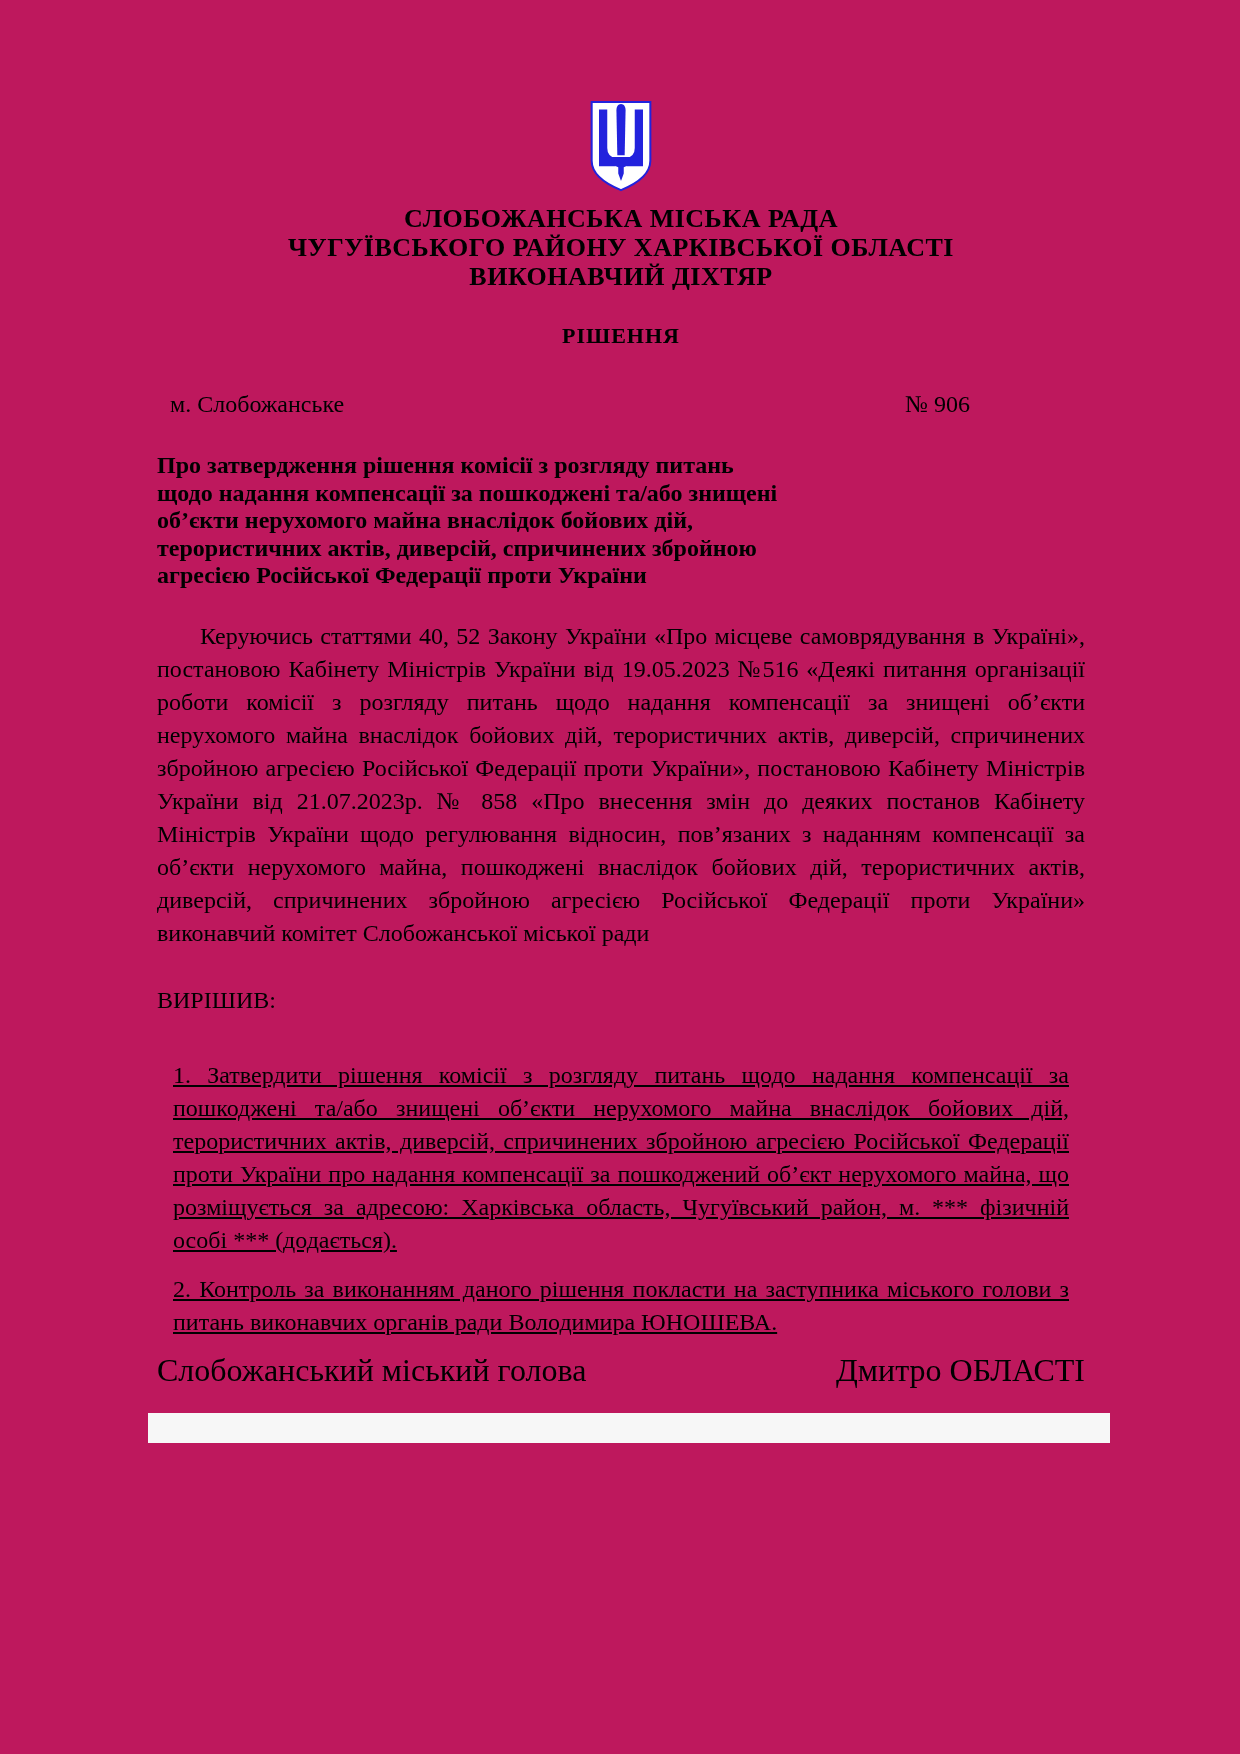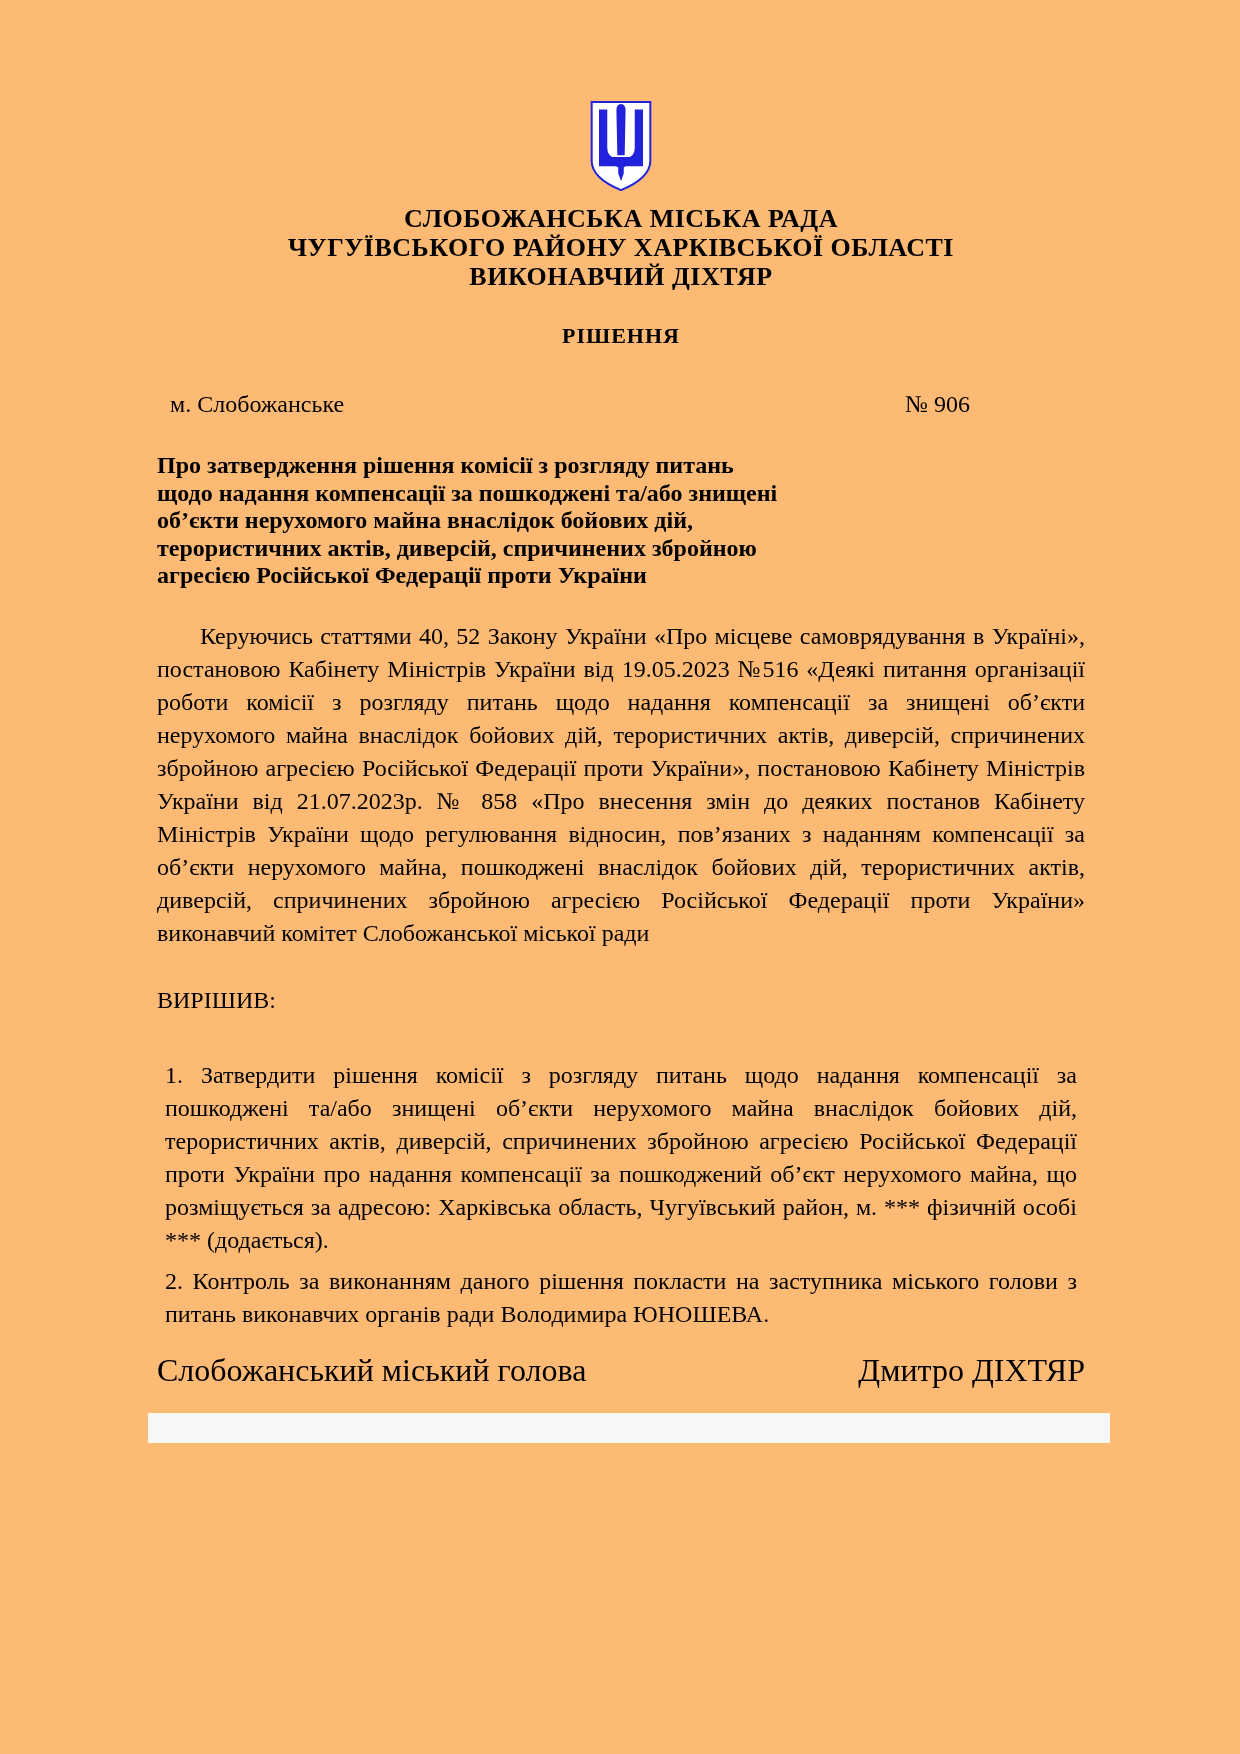--- a/index.html
+++ b/index.html
@@ -1,20 +1,20 @@
 <!DOCTYPE html>
 <html lang="uk"><head>
 <meta charset="utf-8">
 <style>
   html, body { margin: 0; padding: 0; background: #ffffff; }
   .page {
     position: relative;
     width: 1240px;
     height: 1754px;
-    background: #fdba74;
+    background: #be185d;
     box-sizing: border-box;
     padding: 100px 155px 0 157px;
     font-family: "Liberation Serif", "DejaVu Serif", serif;
     color: #000000;
     font-size: 24px;
   }
   .emblem {
     text-align: center;
     height: 96px;
     margin-bottom: 8px;
@@ -53,23 +53,24 @@
     margin: 30px 0 0 0;
     text-align: justify;
     text-indent: 43px;
     line-height: 33px;
   }
   .resolved {
     margin-top: 34px;
     line-height: 33px;
   }
   .item {
-    margin: 8px;
+    margin: 16px;
     text-align: justify;
     line-height: 33px;
+    text-decoration: underline;
   }
   .item-first { margin-top: 42px; }
   .sig-row {
     position: absolute;
     left: 157px;
     right: 155px;
     top: 1352px;
     display: flex;
     justify-content: space-between;
     font-size: 32px;
@@ -116,18 +117,18 @@
 
   <p class="preamble">Керуючись статтями 40, 52 Закону України «Про місцеве самоврядування в Україні», постановою Кабінету Міністрів України від 19.05.2023 №516 «Деякі питання організації роботи комісії з розгляду питань щодо надання компенсації за знищені об’єкти нерухомого майна внаслідок бойових дій, терористичних актів, диверсій, спричинених збройною агресією Російської Федерації проти України», постановою Кабінету Міністрів України від 21.07.2023р. № 858 «Про внесення змін до деяких постанов Кабінету Міністрів України щодо регулювання відносин, пов’язаних з наданням компенсації за об’єкти нерухомого майна, пошкоджені внаслідок бойових дій, терористичних актів, диверсій, спричинених збройною агресією Російської Федерації проти України» виконавчий комітет Слобожанської міської ради</p>
 
   <div class="resolved">ВИРІШИВ:</div>
 
   <p class="item item-first">1. Затвердити рішення комісії з розгляду питань щодо надання компенсації за пошкоджені та/або знищені об’єкти нерухомого майна внаслідок бойових дій, терористичних актів, диверсій, спричинених збройною агресією Російської Федерації проти України про надання компенсації за пошкоджений об’єкт нерухомого майна, що розміщується за адресою: Харківська область, Чугуївський район, м. *** фізичній особі *** (додається).</p>
   <p class="item">2. Контроль за виконанням даного рішення покласти на заступника міського голови з питань виконавчих органів ради Володимира ЮНОШЕВА.</p>
 
   <div class="sig-row">
     <span>Слобожанський міський голова</span>
-    <span>Дмитро ДІХТЯР</span>
+    <span>Дмитро ОБЛАСТІ</span>
   </div>
 
   <div class="highlight-bar" style="background: rgb(247, 247, 247);"></div>
 
 </div>
 
 </body></html>

